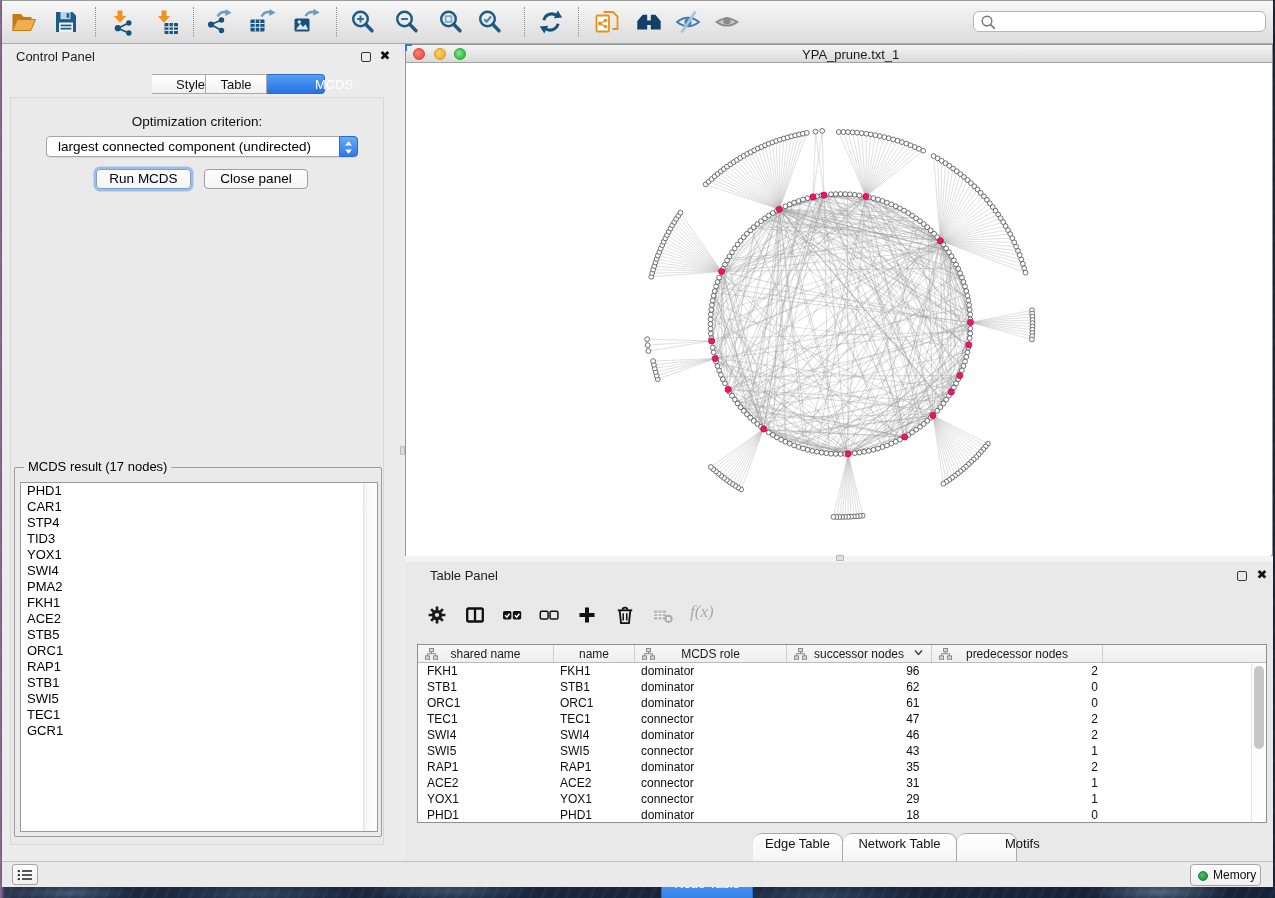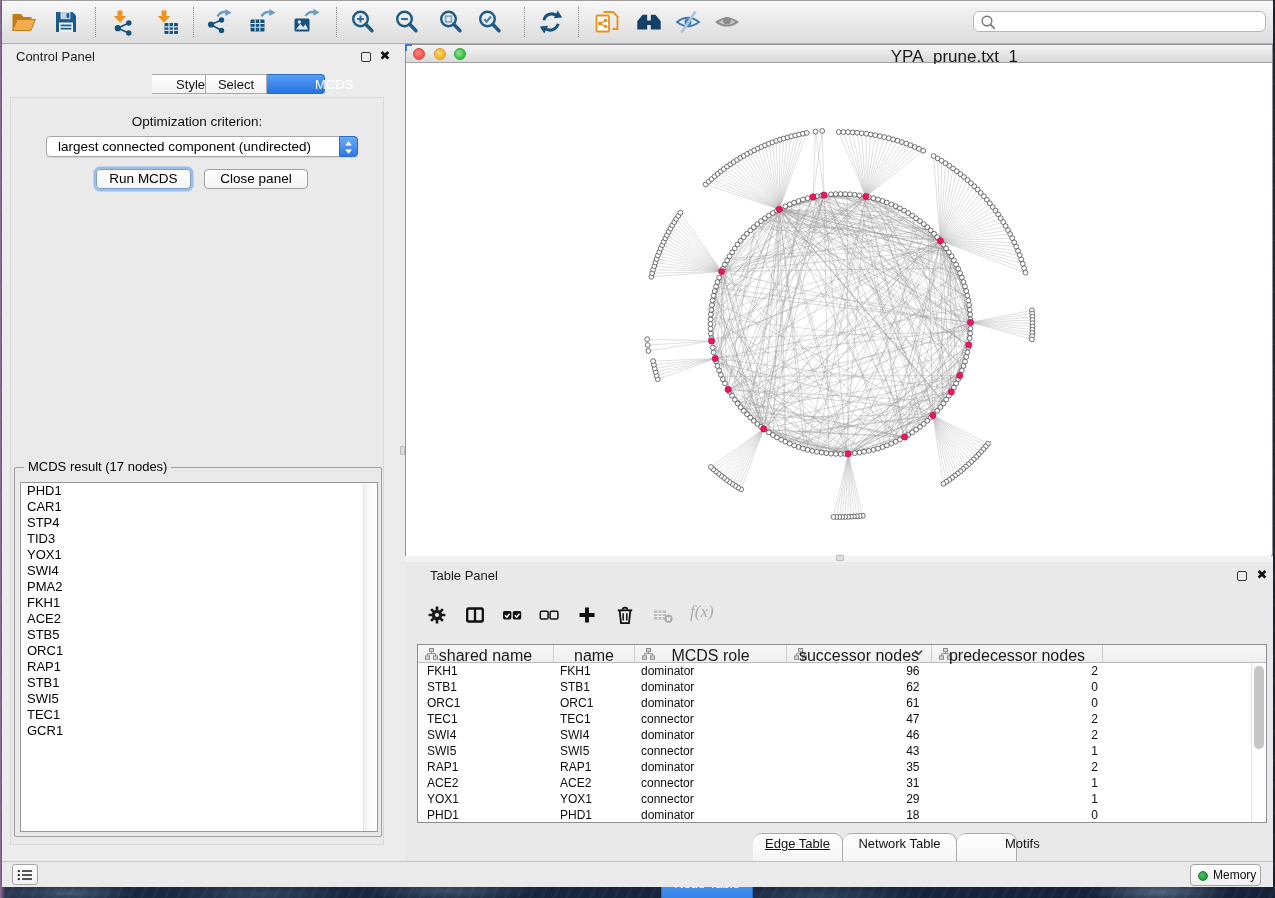--- a/index.html
+++ b/index.html
@@ -80,52 +80,52 @@
 
   
   .net-frame { position:absolute; left:403px; top:44px; width:868px; height:512px;
     background:#fff; border:1px solid #949494; }
   .net-titlebar { position:absolute; left:0; top:0; width:100%; height:18px;
     background:linear-gradient(#f4f4f4,#d9d9d9); border-bottom:1px solid #a2a2a2; }
   .tl { position:absolute; top:3px; width:12px; height:12px; border-radius:50%; }
   .tl-red { left:7px; background:radial-gradient(circle at 4px 4px,#f8837c,#f0564d 65%); border:1px solid #d8453e; }
   .tl-yellow { left:27.5px; background:radial-gradient(circle at 4px 4px,#fbd27a,#f5b325 65%); border:1px solid #d89b22; }
   .tl-green { left:48px; background:radial-gradient(circle at 4px 4px,#8fe39a,#33c441 65%); border:1px solid #2aa836; }
-  .net-title { position:absolute; left:396px; top:2px; width:216px; text-align:right; font-size:17px; color:#1a1a1a; }
+  .net-title { position:absolute; left:396px; top:2px; width:216px; text-align:left; font-size:13px; color:#1a1a1a; }
   .net-corner { position:absolute; left:-1px; top:-1px; width:7px; height:7px;
     border-left:2px solid #3b77d3; border-top:2px solid #3b77d3; }
   .net-canvas { position:absolute; left:0; top:19px; width:865px; height:492px; background:#fff; overflow:hidden; }
   .net-canvas svg { display:block; }
 
   
   .table-panel { position:absolute; left:403px; top:562px; width:868px; height:299px; background:#e9e9e9; }
   .tp-title { position:absolute; left:17px; top:6px; font-size:13px; color:#1c1c1c;margin-left:8px; }
   .table-panel > .float-btn { left:832px; top:9px; }
   .table-panel > .close-btn { left:851px; top:6px; }
   .tpi { position:absolute; top:42px; width:22px; height:22px; }
   .tpi svg { width:22px; height:22px; display:block; }
   .tp-fx { position:absolute; top:40px; font-family:"Liberation Serif","DejaVu Serif",serif; font-style:italic;
     font-size:17px; color:#ababab; }
   .table-widget { position:absolute; left:12px; top:82px; width:850px; height:179px;
     background:#fff; border:1px solid #8f8f8f; }
   .t-header { position:absolute; left:0; top:0; width:848px; height:18px;
     background:linear-gradient(#f7f7f7,#efefef); border-bottom:1px solid #bbbbbb; }
   .t-hcell { position:absolute; top:0; height:17px; border-right:1px solid #cfcfcf; }
-  .t-hcell .lab { position:absolute; left:0; right:0; top:2px; text-align:center; font-size:16px; color:#1a1a1a; white-space:nowrap; }
+  .t-hcell .lab { position:absolute; left:0; right:0; top:2px; text-align:center; font-size:12px; color:#1a1a1a; white-space:nowrap; }
   .t-hcell svg.tree { position:absolute; left:7px; top:3px; }
   .t-hcell .sort { position:absolute; right:8px; top:2px; font-size:10px; color:#444; }
   .t-body { position:absolute; left:0; top:18px; width:848px; height:159px; }
   .t-row { position:absolute; left:0; width:100%; height:16px; }
   .t-cell { position:absolute; top:0; height:16px; line-height:16px; font-size:12px; color:#0d0d0d; white-space:nowrap; }
   .t-cell.num { text-align:right; }
   .t-scroll { position:absolute; right:0; top:18px; width:15px; height:159px; background:#fdfdfd; border-left:1px solid #e4e4e4; }
   .t-thumb { position:absolute; left:2px; top:3px; width:10px; height:83px; background:#c6c6c6; border-radius:6px; }
   .tp-tabs { left:256px; top:271px; }
   .tp-tabs .seg { height:39px; line-height:20px;border-radius:9px; }
-  .tp-tabs .seg:nth-child(1){ width:92px; } .tp-tabs .seg:nth-child(2){ width:90px;text-decoration:underline; }
+  .tp-tabs .seg:nth-child(1){ width:92px; } .tp-tabs .seg:nth-child(2){ width:90px; }
   .tp-tabs .seg:nth-child(3){ width:114px; } .tp-tabs .seg:nth-child(4){ width:60px; }
 
   
   .status-bar { position:absolute; left:0; top:861px; width:1271px; height:26px;
     background:#eaeaea; border-top:1px solid #c2c2c2; }
   .sb-list-btn { position:absolute; left:10px; top:2px; width:26px; height:21px;
     background:linear-gradient(#fdfdfd,#f0f0f0); border:1px solid #a5a5a5; border-radius:3px; }
   .sb-list-btn svg { display:block; margin:3px auto 0; }
   .memory-btn { position:absolute; left:1188px; top:2px; width:71px; height:22px;
     background:linear-gradient(#fdfdfd,#f0f0f0); border:1px solid #a5a5a5; border-radius:4px; }
@@ -289,21 +289,21 @@
   </span>
 </div>
 
 <div class="control-panel">
   <span class="panel-title">Control Panel</span>
   <span class="float-btn"></span>
   <span class="close-btn">✖</span>
   <div class="segs cp-tabs" id="cpTabs">
           <div class="seg">Network</div>
           <div class="seg">Style</div>
-          <div class="seg">Select</div>
+          <div class="seg">Table</div>
           <div class="seg active">MCDS</div>
         </div>
   <div class="cp-content">
     <div class="opt-label">Optimization criterion:</div>
     <div class="combo">
       <span class="combo-text">largest connected component (undirected)</span>
       <span class="combo-btn">
               <svg width="11" height="15" viewBox="0 0 11 15">
                 <path d="M5.5 1.2 L9 5.4 H2 z" fill="#fff"></path>
                 <path d="M5.5 13.8 L2 9.6 h7 z" fill="#fff"></path>

